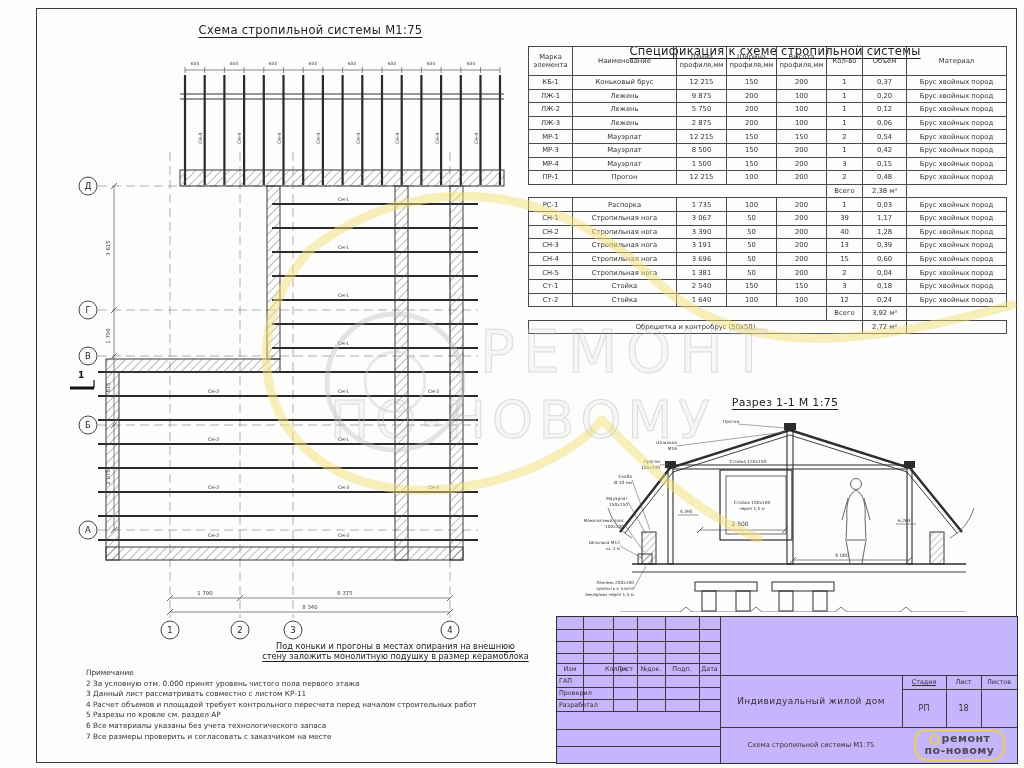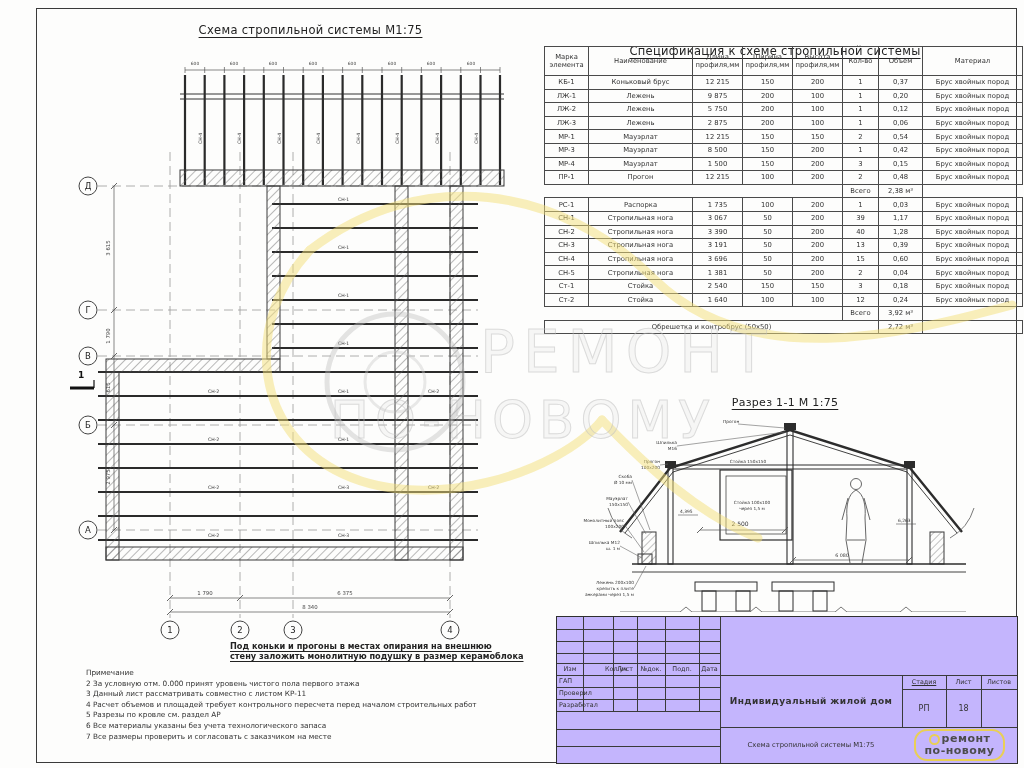--- a/index.html
+++ b/index.html
@@ -5,30 +5,30 @@
   html,body{margin:0;padding:0;}
   body{
     width:1024px;height:768px;position:relative;background:#fdfdfc;
     font-family:"DejaVu Sans",sans-serif;color:#2e2e2e;overflow:hidden;
     -webkit-font-smoothing:antialiased;
   }
   .frame{position:absolute;left:36px;top:8px;width:979px;height:753px;border:1.3px solid #3a3a3a;}
   .dtitle{position:absolute;text-align:center;font-size:11.5px;letter-spacing:.3px;
     text-decoration:underline;text-underline-offset:3px;color:#222;}
   
-  .spec{position:absolute;left:544px;top:46px;width:478px;border-collapse:collapse;
+  .spec{position:absolute;left:528px;top:46px;width:478px;border-collapse:collapse;
     font-size:6.8px;color:#333;table-layout:fixed;}
   .spec th,.spec td{border:1px solid #4a4a4a;text-align:center;padding:0 1px;
     overflow:hidden;white-space:nowrap;font-weight:normal;}
   .spec th{height:28px;white-space:normal;line-height:1.2;}
   .spec td{height:12.6px;}
   .spec .nb{border-top:1px solid #4a4a4a;border-bottom:1px solid #4a4a4a;border-left:none;border-right:none;}
   
-  .callout{position:absolute;left:230px;top:641px;width:315px;text-align:left;
-    font-size:8.2px;line-height:1.25;text-decoration:underline;text-underline-offset:2px;color:#222;font-weight:bold;}
+  .callout{position:absolute;left:238px;top:641px;width:315px;text-align:center;
+    font-size:8.2px;line-height:1.25;text-decoration:underline;text-underline-offset:2px;color:#222;}
   .notes{position:absolute;left:86px;top:668px;width:470px;font-size:7.3px;line-height:9.6px;color:#333;}
   .notes .nt{margin-bottom:1px;}
   
   .stamp{position:absolute;left:556px;top:616px;width:460px;height:146px;
     border:1.6px solid #2f2f2f;font-size:6.4px;color:#333;background:#c4b5fd;}
   .stamp .v{position:absolute;top:0;bottom:0;border-left:1px solid #3a3a3a;}
   .stamp .h{position:absolute;left:0;border-top:1px solid #3a3a3a;}
   .stamp .cell{position:absolute;display:flex;align-items:center;justify-content:center;text-align:center;}
   .project{font-size:9px;letter-spacing:.4px;}
   .docname{font-size:6.8px;}
@@ -559,21 +559,21 @@
   <div class="cell" style="left:44px;top:46px;width:30px;height:12px;">Кол.уч</div>
   <div class="cell" style="left:56px;top:46px;width:24px;height:12px;">Лист</div>
   <div class="cell" style="left:80px;top:46px;width:28px;height:12px;">№док.</div>
   <div class="cell" style="left:108px;top:46px;width:34px;height:12px;">Подп.</div>
   <div class="cell" style="left:142px;top:46px;width:21px;height:12px;">Дата</div>
 
   <div class="cell" style="left:2px;top:58px;width:24px;height:12px;justify-content:flex-start;">ГАП</div>
   <div class="cell" style="left:2px;top:70px;width:30px;height:12px;justify-content:flex-start;">Проверил</div>
   <div class="cell" style="left:2px;top:82px;width:36px;height:12px;justify-content:flex-start;">Разработал</div>
 
-  <div class="cell project" style="left:163px;top:58px;width:182px;height:52px;font-weight:bold;">Индивидуальный жилой дом</div>
+  <div class="cell project" style="left:163px;top:58px;width:182px;height:52px;">Индивидуальный жилой дом</div>
   <div class="cell docname" style="left:163px;top:110px;width:182px;height:36px;">Схема стропильной системы  М1:75</div>
 
   <div class="cell" style="left:345px;top:58px;width:44px;height:14px;text-decoration:underline;">Стадия</div>
   <div class="cell" style="left:389px;top:58px;width:35px;height:14px;">Лист</div>
   <div class="cell" style="left:424px;top:58px;width:36px;height:14px;">Листов</div>
   <div class="cell" style="left:345px;top:72px;width:44px;height:38px;font-size:8px;">РП</div>
   <div class="cell" style="left:389px;top:72px;width:35px;height:38px;font-size:8px;">18</div>
   <div class="cell" style="left:424px;top:72px;width:36px;height:38px;font-size:8px;"></div>
 
   <div class="cell" style="left:345px;top:110px;width:115px;height:36px;">

